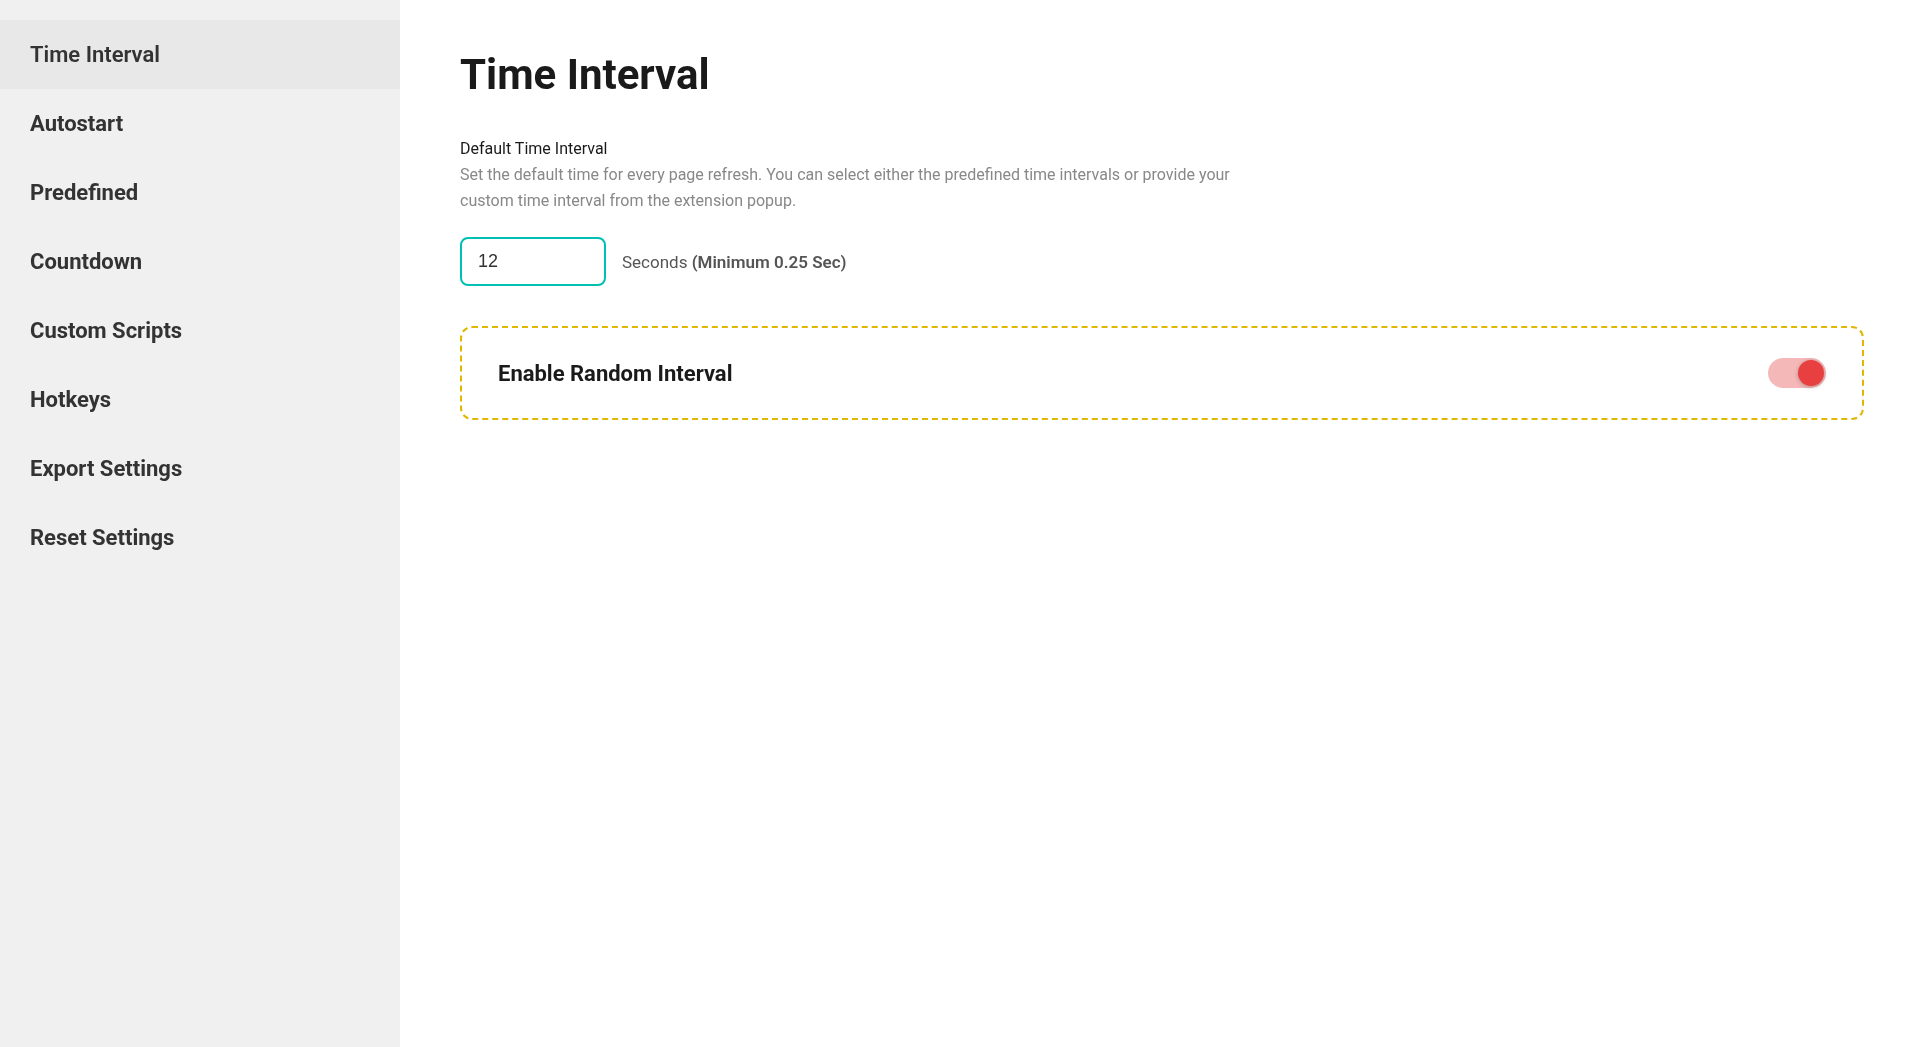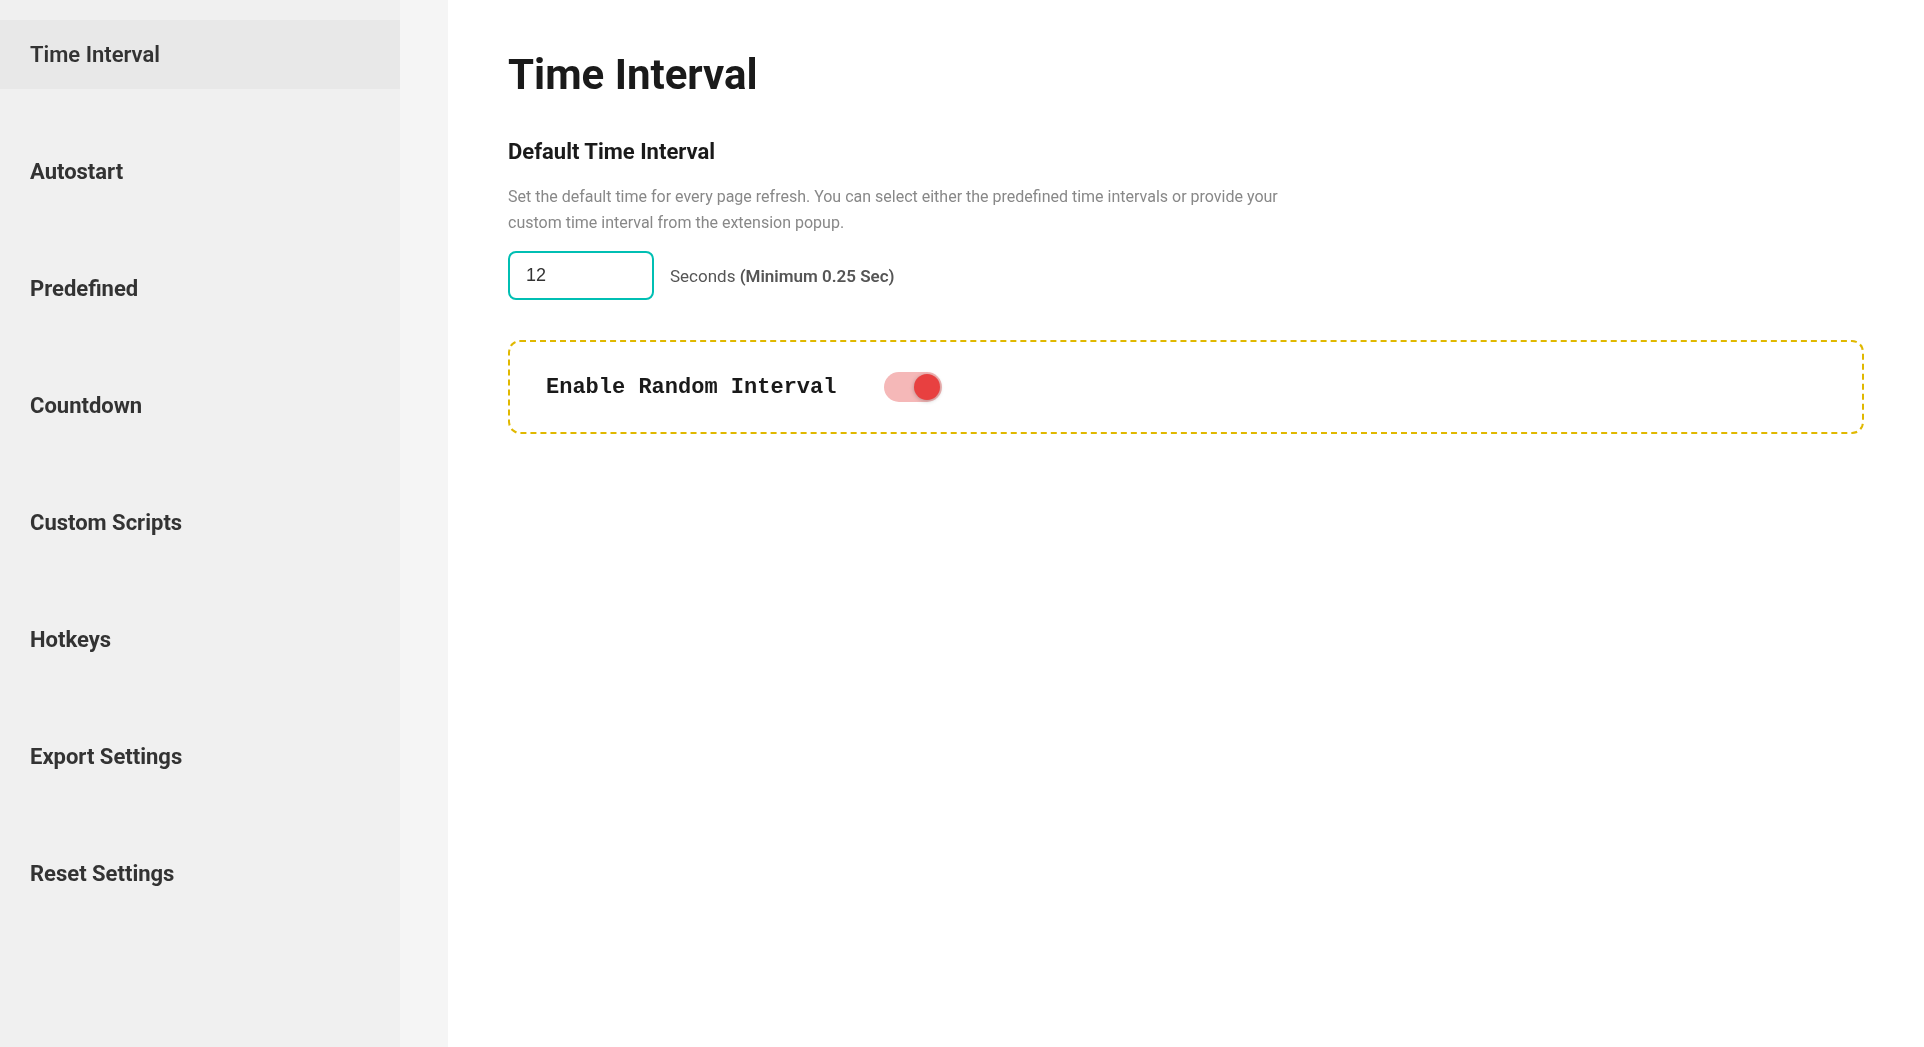--- a/index.html
+++ b/index.html
@@ -1,19 +1,18 @@
 <!DOCTYPE html>
 <html><head>
   <meta charset="utf-8">
   <style>
     * {
       box-sizing: border-box;
       margin: 0;
       padding: 0;
-      gap: 48px;
     }
 
     body {
       font-family: -apple-system, BlinkMacSystemFont, 'Segoe UI', Roboto, sans-serif;
       background: #f5f5f5;
       display: flex;
       height: 1047px;
       width: 1924px;
       overflow: hidden;
     }
@@ -57,32 +56,32 @@
       color: #1a1a1a;
       margin-bottom: 40px;
     }
 
     
     .section {
       margin-bottom: 40px;
     }
 
     .section-title {
-      font-size: 22px;
-      font-weight: 700;
+      font-size: 16px;
+      font-weight: 400;
       color: #1a1a1a;
-      margin-bottom: 20px;
+      margin-bottom: 4px;
     }
 
     .section-description {
       font-size: 16px;
       color: #888;
       line-height: 1.6;
       max-width: 820px;
-      margin-bottom: 16px;
+      margin-bottom: 24px;
     }
 
     
     .input-row {
       display: flex;
       align-items: center;
       gap: 16px;
       margin-bottom: 36px;
     }
 
@@ -112,22 +111,21 @@
       padding: 30px 36px;
       margin-bottom: 36px;
       display: flex;
       flex-direction: column;
       gap: 16px;
     }
 
     .card-header {
       display: flex;
       align-items: center;
-      justify-content: flex-start;
-      font-family: Liberation Mono, monospace;
+      justify-content: space-between;
     }
 
     .card-title {
       font-size: 22px;
       font-weight: 700;
       color: #1a1a1a;
     }
 
     .card-description {
       font-size: 16px;

